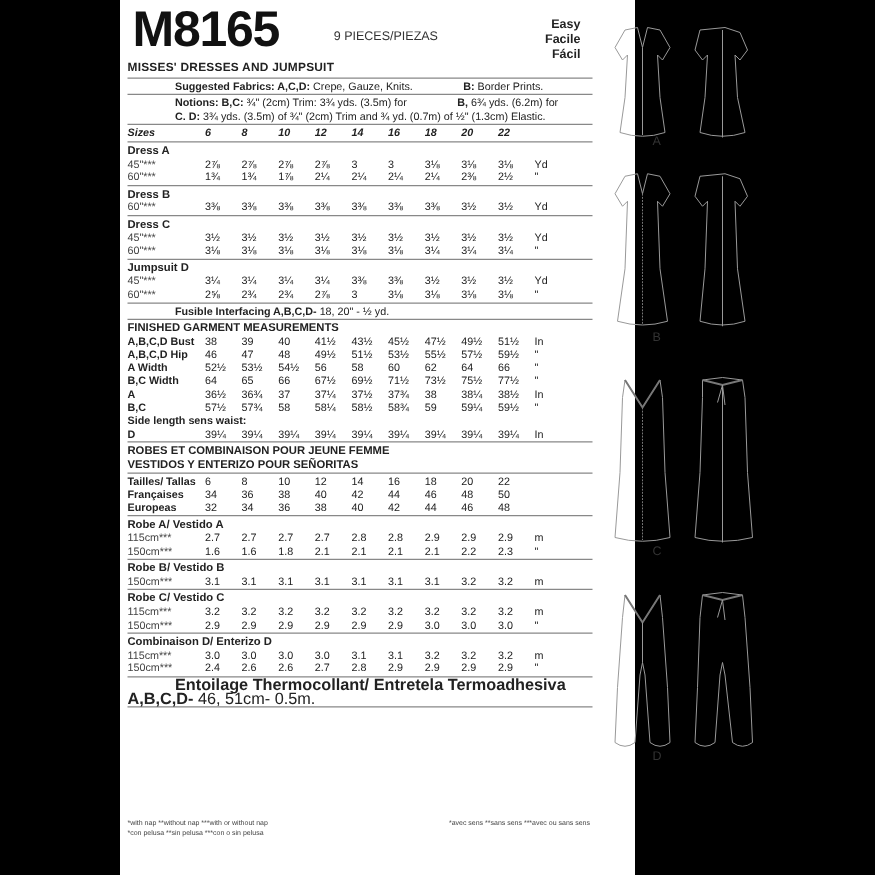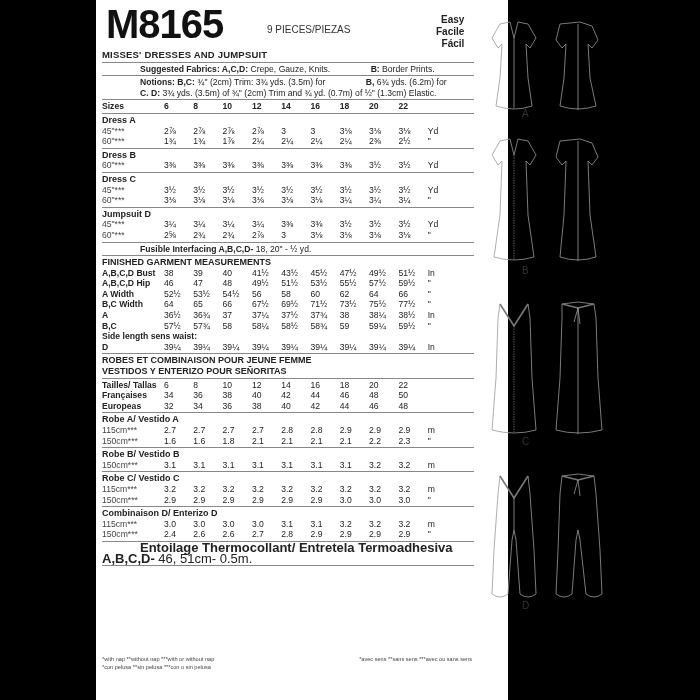--- a/index.html
+++ b/index.html
@@ -9,21 +9,21 @@
   .left { position:absolute; left:6px; top:0; width:372px; }
   .code { position:absolute; left:4px; top:4px; font-size:40px; font-weight:bold; letter-spacing:-1px; color:#111; line-height:40px; }
   .pieces { position:absolute; left:135px; top:24px; font-size:10px; font-family:"Liberation Sans Narrow","Liberation Sans",sans-serif; color:#333;margin-left:30px; }
   .diff { position:absolute; left:334px; top:14px; text-align:right; font-size:10px; font-weight:bold; line-height:12px; color:#222; }
   .body { position:absolute; left:0; top:50px; width:372px; font-size:8.6px; line-height:10.6px; }
   .title { font-weight:bold; font-size:9.5px; letter-spacing:0.2px; padding-bottom:1px; border-bottom:1.3px solid #888; }
   .line { border-bottom:1.3px solid #888; padding:1px 0; }
   .line b { font-weight:bold;margin-left:38px; }
   .grid { display:grid; grid-template-columns:62px repeat(9, 29.3px) 16px; align-items:center; }
   .grid span { white-space:nowrap; }
-  .grid.hdr span { font-weight:bold; }
+  .grid.hdr span { font-weight:bold;font-style:italic; }
   .sect { border-bottom:1.3px solid #888; padding:1px 0; }
   .sect-title { font-weight:bold; font-size:9px; }
   .rowlabel { color:#444; }
   .bold { font-weight:bold; }
   .foot { position:absolute; left:0; top:655px; width:372px; font-size:5.6px; line-height:8px; color:#444; }
   .foot .r { position:absolute; right:2px; top:0; }
   .art { position:absolute; left:384px; top:0; width:128px; height:700px; }
   .art svg { position:absolute; left:0; }
   .lbl { position:absolute; font-size:10px; color:#333; }
 </style>

